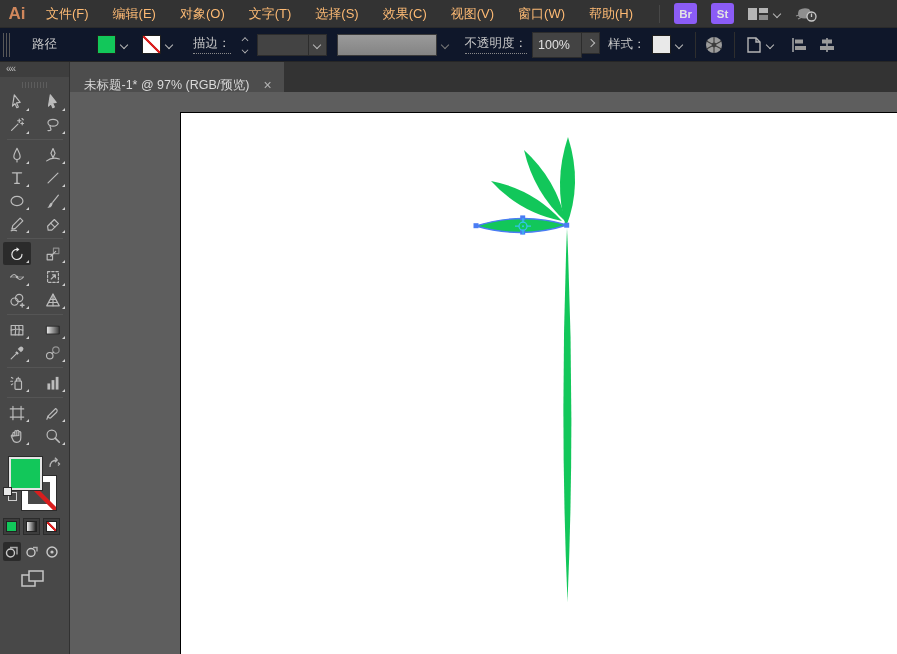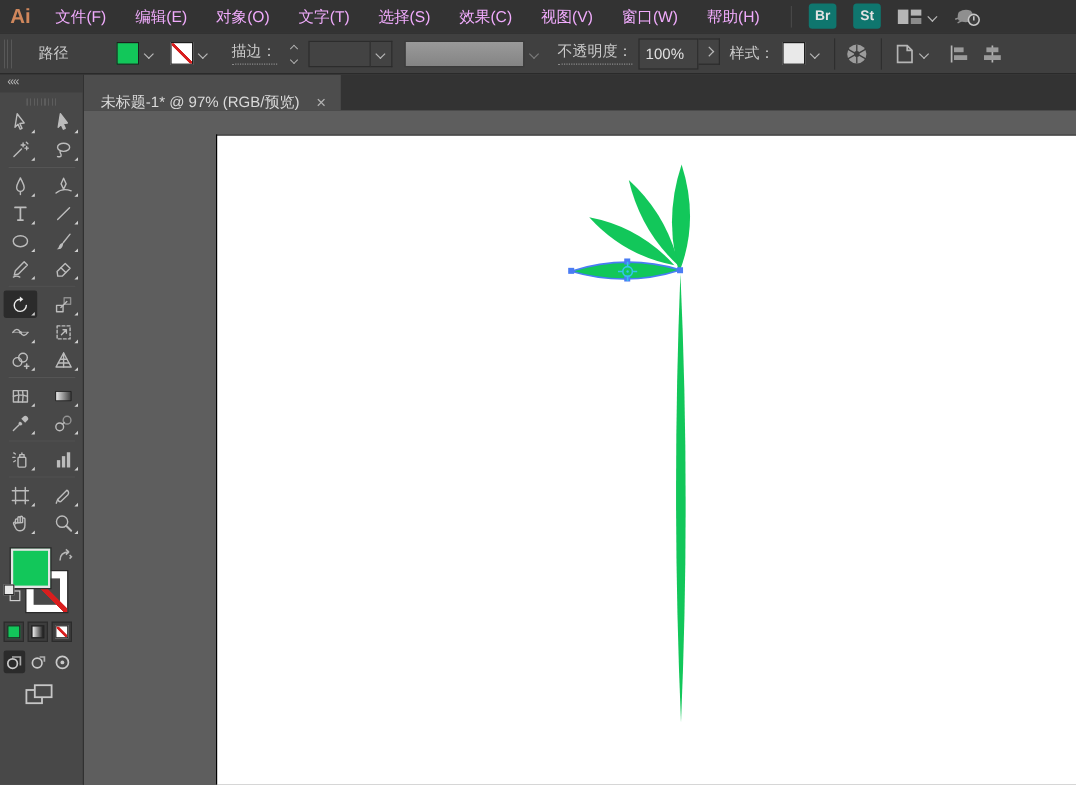--- a/index.html
+++ b/index.html
@@ -5,39 +5,39 @@
   * { margin:0; padding:0; box-sizing:border-box; }
   html,body { width:897px; height:654px; overflow:hidden; background:#5e5e5e;
     font-family:"Liberation Sans", sans-serif; -webkit-font-smoothing:antialiased; }
 
   
   .menubar { position:absolute; left:0; top:0; width:897px; height:27px;
     background:#333333; display:flex; align-items:center; z-index:30; }
   .ai-logo { width:34px; text-align:center; font-weight:bold; font-size:17px;
     color:#d0875c; letter-spacing:0; }
   .menu-items { display:flex; list-style:none; height:100%; align-items:center; }
-  .menu-item { color:#f0abfc; font-size:13px; padding:0 12px; height:100%;
+  .menu-item { color:#fdba74; font-size:13px; padding:0 12px; height:100%;
     display:flex; align-items:center; cursor:default; }
   .mb-right { display:flex; align-items:center; margin-left:14px; gap:14px; }
   .mb-sep { width:1px; height:18px; background:#474747; }
-  .sq-btn { width:23px; height:21px; background:#0f766e; border-radius:3px;
+  .sq-btn { width:23px; height:21px; background:#8b5cf6; border-radius:3px;
     color:#e3e3e3; font-size:11.5px; font-weight:bold; display:flex;
     align-items:center; justify-content:center; }
   .ws-icon { display:flex; align-items:center; gap:5px; color:#b5b5b5; }
 
   
   .chev { width:8px; height:8px; display:inline-block; position:relative; }
   .chev::before { content:""; position:absolute; left:1px; top:1px; width:5px; height:5px;
     border-right:1.6px solid #b8b8b8; border-bottom:1.6px solid #b8b8b8;
     transform:rotate(45deg); }
   .chev.dim::before { border-color:#7a7a7a; }
 
   
   .optionsbar { position:absolute; left:0; top:27px; width:897px; height:35px;
-    background:#404040; border-top:1px solid #2a2a2a; border-bottom:1px solid #262626;
+    background:#0f172a; border-top:1px solid #2a2a2a; border-bottom:1px solid #262626;
     display:flex; align-items:center; font-size:12.5px; color:#cfcfcf; z-index:29; }
   .grip-v { width:7px; height:24px; margin-left:3px;
     background:repeating-linear-gradient(90deg,#585858 0 1px,transparent 1px 3px); }
   .ob-label { color:#c9c9c9; }
   .ob-link { color:#c9c9c9; border-bottom:1px dotted #8a8a8a; padding-bottom:1px; }
   .swatch-box { display:flex; align-items:center; gap:4px; padding:2px 4px; }
   .swatch { width:19px; height:19px; border:1px solid #1e1e1e; position:relative; background:#fff; }
   .swatch.none::after { content:""; position:absolute; inset:0;
     background:linear-gradient(to top right, transparent 44%, #d81e1e 45%, #d81e1e 55%, transparent 56%); }
   .stepper { display:flex; flex-direction:column; margin-left:10px; gap:3px; width:12px; }

